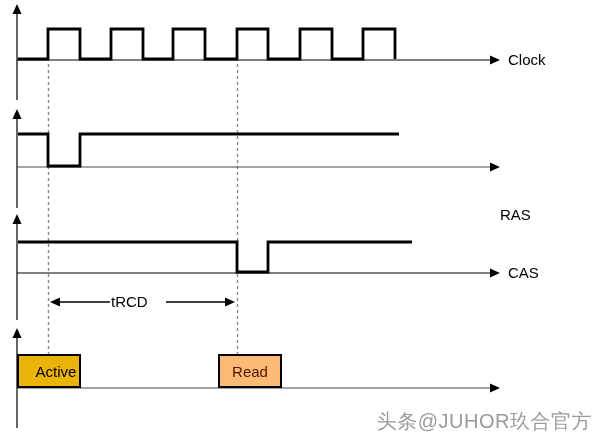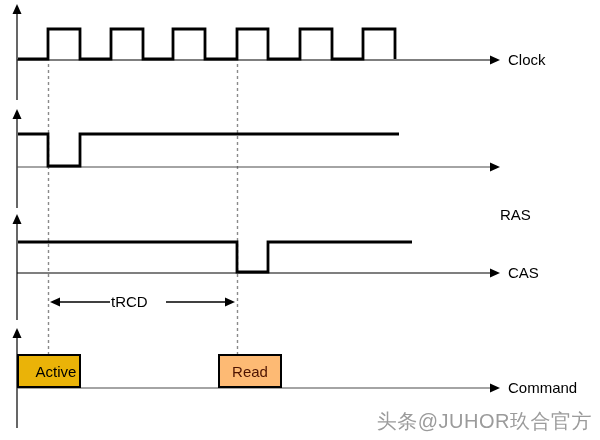--- a/index.html
+++ b/index.html
@@ -69,21 +69,20 @@
 
     <line x1="17" y1="337" x2="17" y2="428" stroke="#000" stroke-width="1.2"></line>
     <polygon points="17,328 12.5,338 21.5,338" fill="#000"></polygon>
     <line x1="17" y1="388" x2="492" y2="388" stroke="#4a4a4a" stroke-width="1.1"></line>
     <polygon points="500,388 490,383.5 490,392.5" fill="#000"></polygon>
   </svg>
 
   <div class="sig-label" style="left:508px;top:50px;">Clock</div>
   <div class="sig-label" style="left:500px;top:157px;margin-top:48px;">RAS</div>
   <div class="sig-label" style="left:508px;top:263px;">CAS</div>
-  <div class="sig-label" style="left:508px;top:378px;">Command</div>
 
   <div class="trcd-label">tRCD</div>
 
   <div class="cmd-box active">
     <span>Active</span>
   </div>
   <div class="cmd-box read">
     <span>Read</span>
   </div>
 

